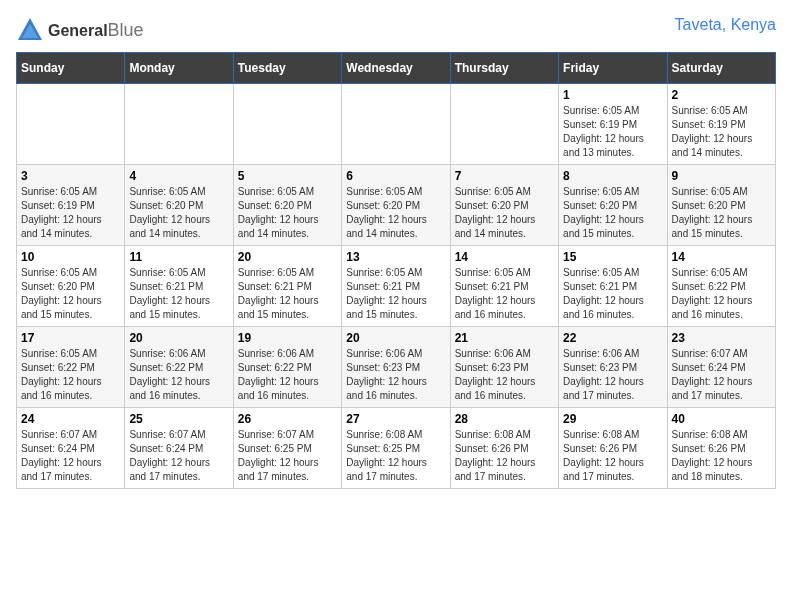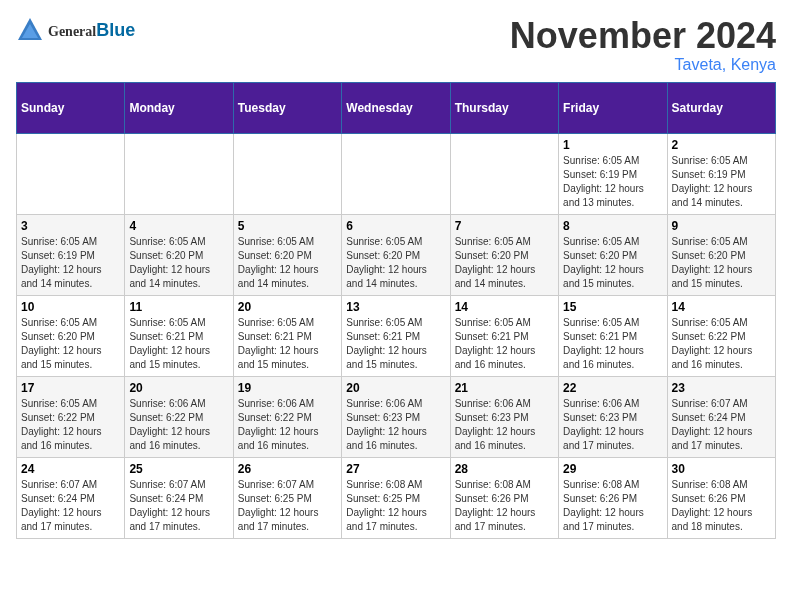--- a/index.html
+++ b/index.html
@@ -15,29 +15,28 @@
       justify-content: space-between;
       align-items: flex-start;
       margin-bottom: 8px;
     }
     .logo {
       display: flex;
       align-items: center;
       gap: 4px;
     }
     .logo-text-general {
-      font-size: 14px;
+      font-size: 16px;
       font-weight: bold;
       color: #333;
-      font-family: Liberation Serif, serif;
     }
     .logo-text-blue {
       font-size: 18px;
-      font-weight: bold;
-      color: #0369a1;
+      font-weight: normal;
+      color: #737373;
     }
     .logo-icon {
       width: 28px;
       height: 28px;
     }
     .title-area {
       text-align: right;
     }
     .month-title {
       font-size: 36px;
@@ -48,23 +47,23 @@
     .location-title {
       font-size: 16px;
       color: #3b82f6;
     }
     .calendar-table {
       width: 100%;
       border-collapse: collapse;
       font-size: 11px;
     }
     .calendar-table th {
-      background-color: #4c1d95;
+      background-color: #404040;
       color: #fff;
-      padding: 18px 4px;
+      padding: 8px 4px;
       text-align: left;
       font-size: 12px;
       font-weight: bold;
       border: 1px solid #2e6aaa;
     }
     .calendar-table td {
       border: 1px solid #ccc;
       vertical-align: top;
       padding: 4px;
       width: calc(100% / 7);
@@ -96,21 +95,20 @@
   <div class="logo">
     <svg class="logo-icon" viewBox="0 0 28 28" xmlns="http://www.w3.org/2000/svg">
       <polygon points="14,2 26,24 2,24" fill="#3a7ec6"></polygon>
       <polygon points="14,8 22,22 6,22" fill="#5a9ee6"></polygon>
     </svg>
     <div>
       <span class="logo-text-general">General</span><span class="logo-text-blue">Blue</span>
     </div>
   </div>
   <div class="title-area">
-    <div class="month-title">November 2024</div>
     <div class="location-title">Taveta, Kenya</div>
   </div>
 </div>
 
 <table class="calendar-table">
   <thead>
     <tr>
     <th>Sunday</th>
         <th>Monday</th>
         <th>Tuesday</th>
@@ -303,20 +301,20 @@
 Sunset: 6:26 PM
 Daylight: 12 hours and 17 minutes.</div>
         </td>
         <td>
           <span class="day-number">29</span>
           <div class="day-info" style="white-space: pre-line;">Sunrise: 6:08 AM
 Sunset: 6:26 PM
 Daylight: 12 hours and 17 minutes.</div>
         </td>
         <td>
-          <span class="day-number">30</span>
+          <span class="day-number">40</span>
           <div class="day-info" style="white-space: pre-line;">Sunrise: 6:08 AM
 Sunset: 6:26 PM
 Daylight: 12 hours and 18 minutes.</div>
         </td>
       </tr>
     </tbody>
 </table>
 
 </body></html>

